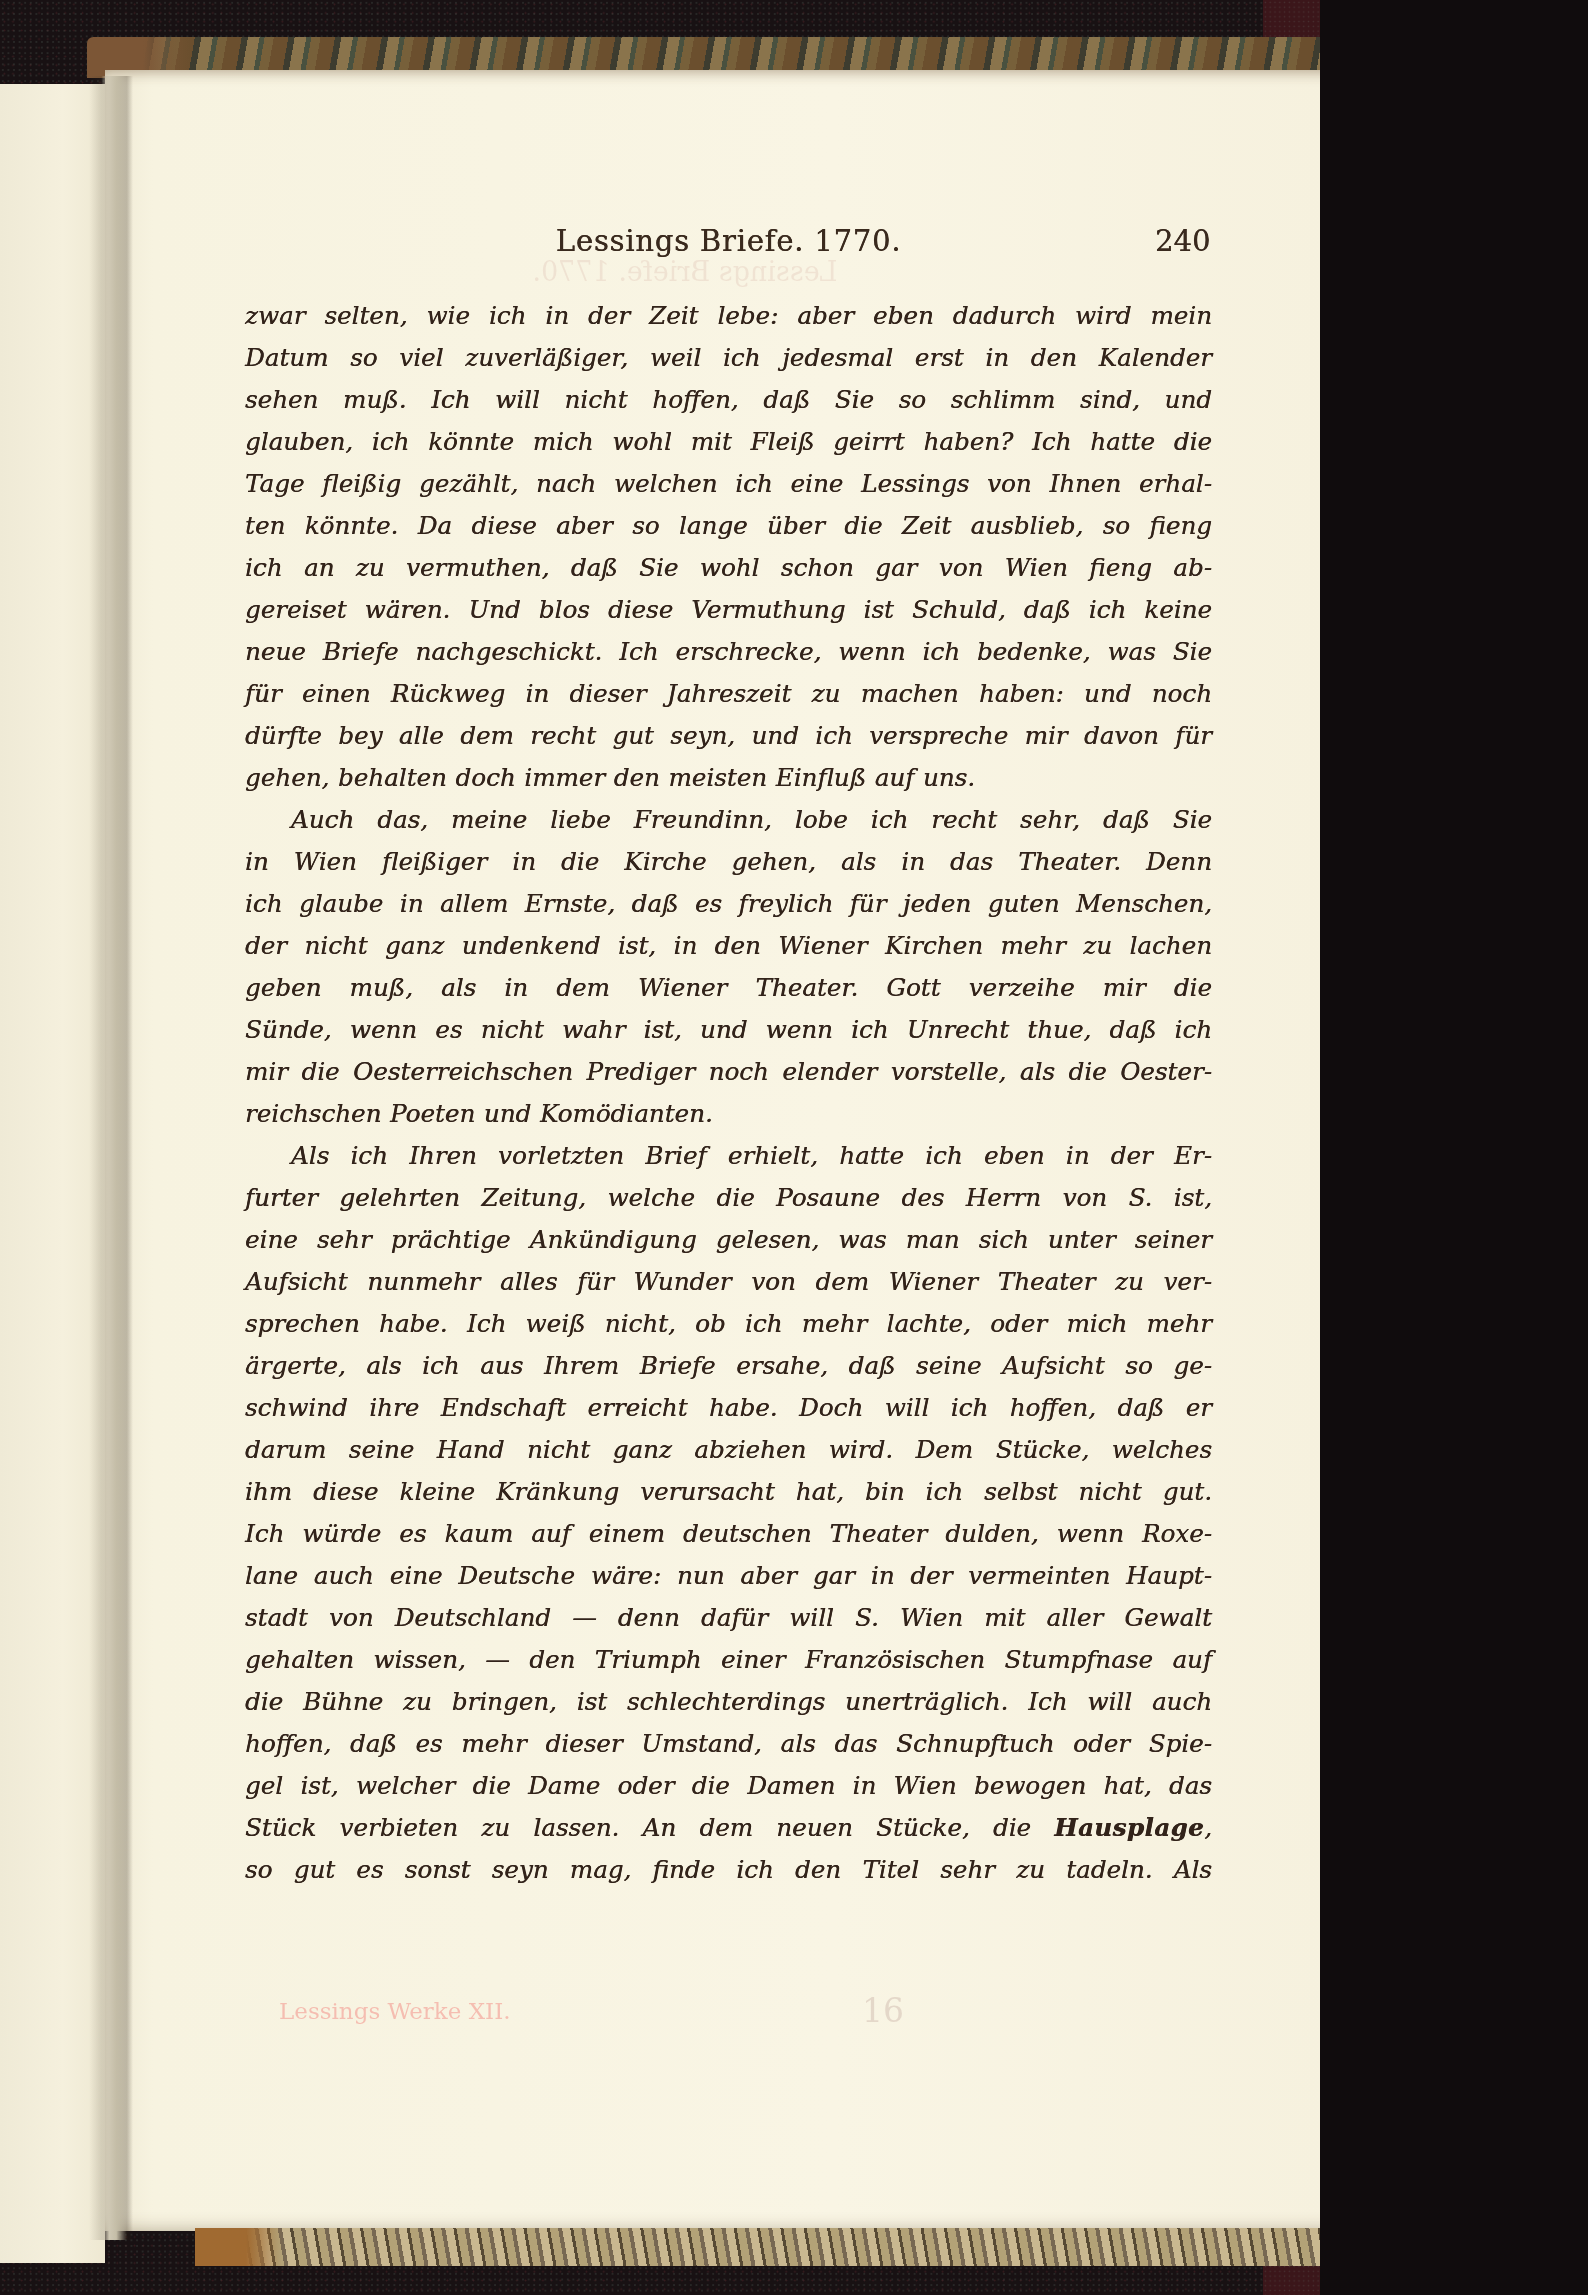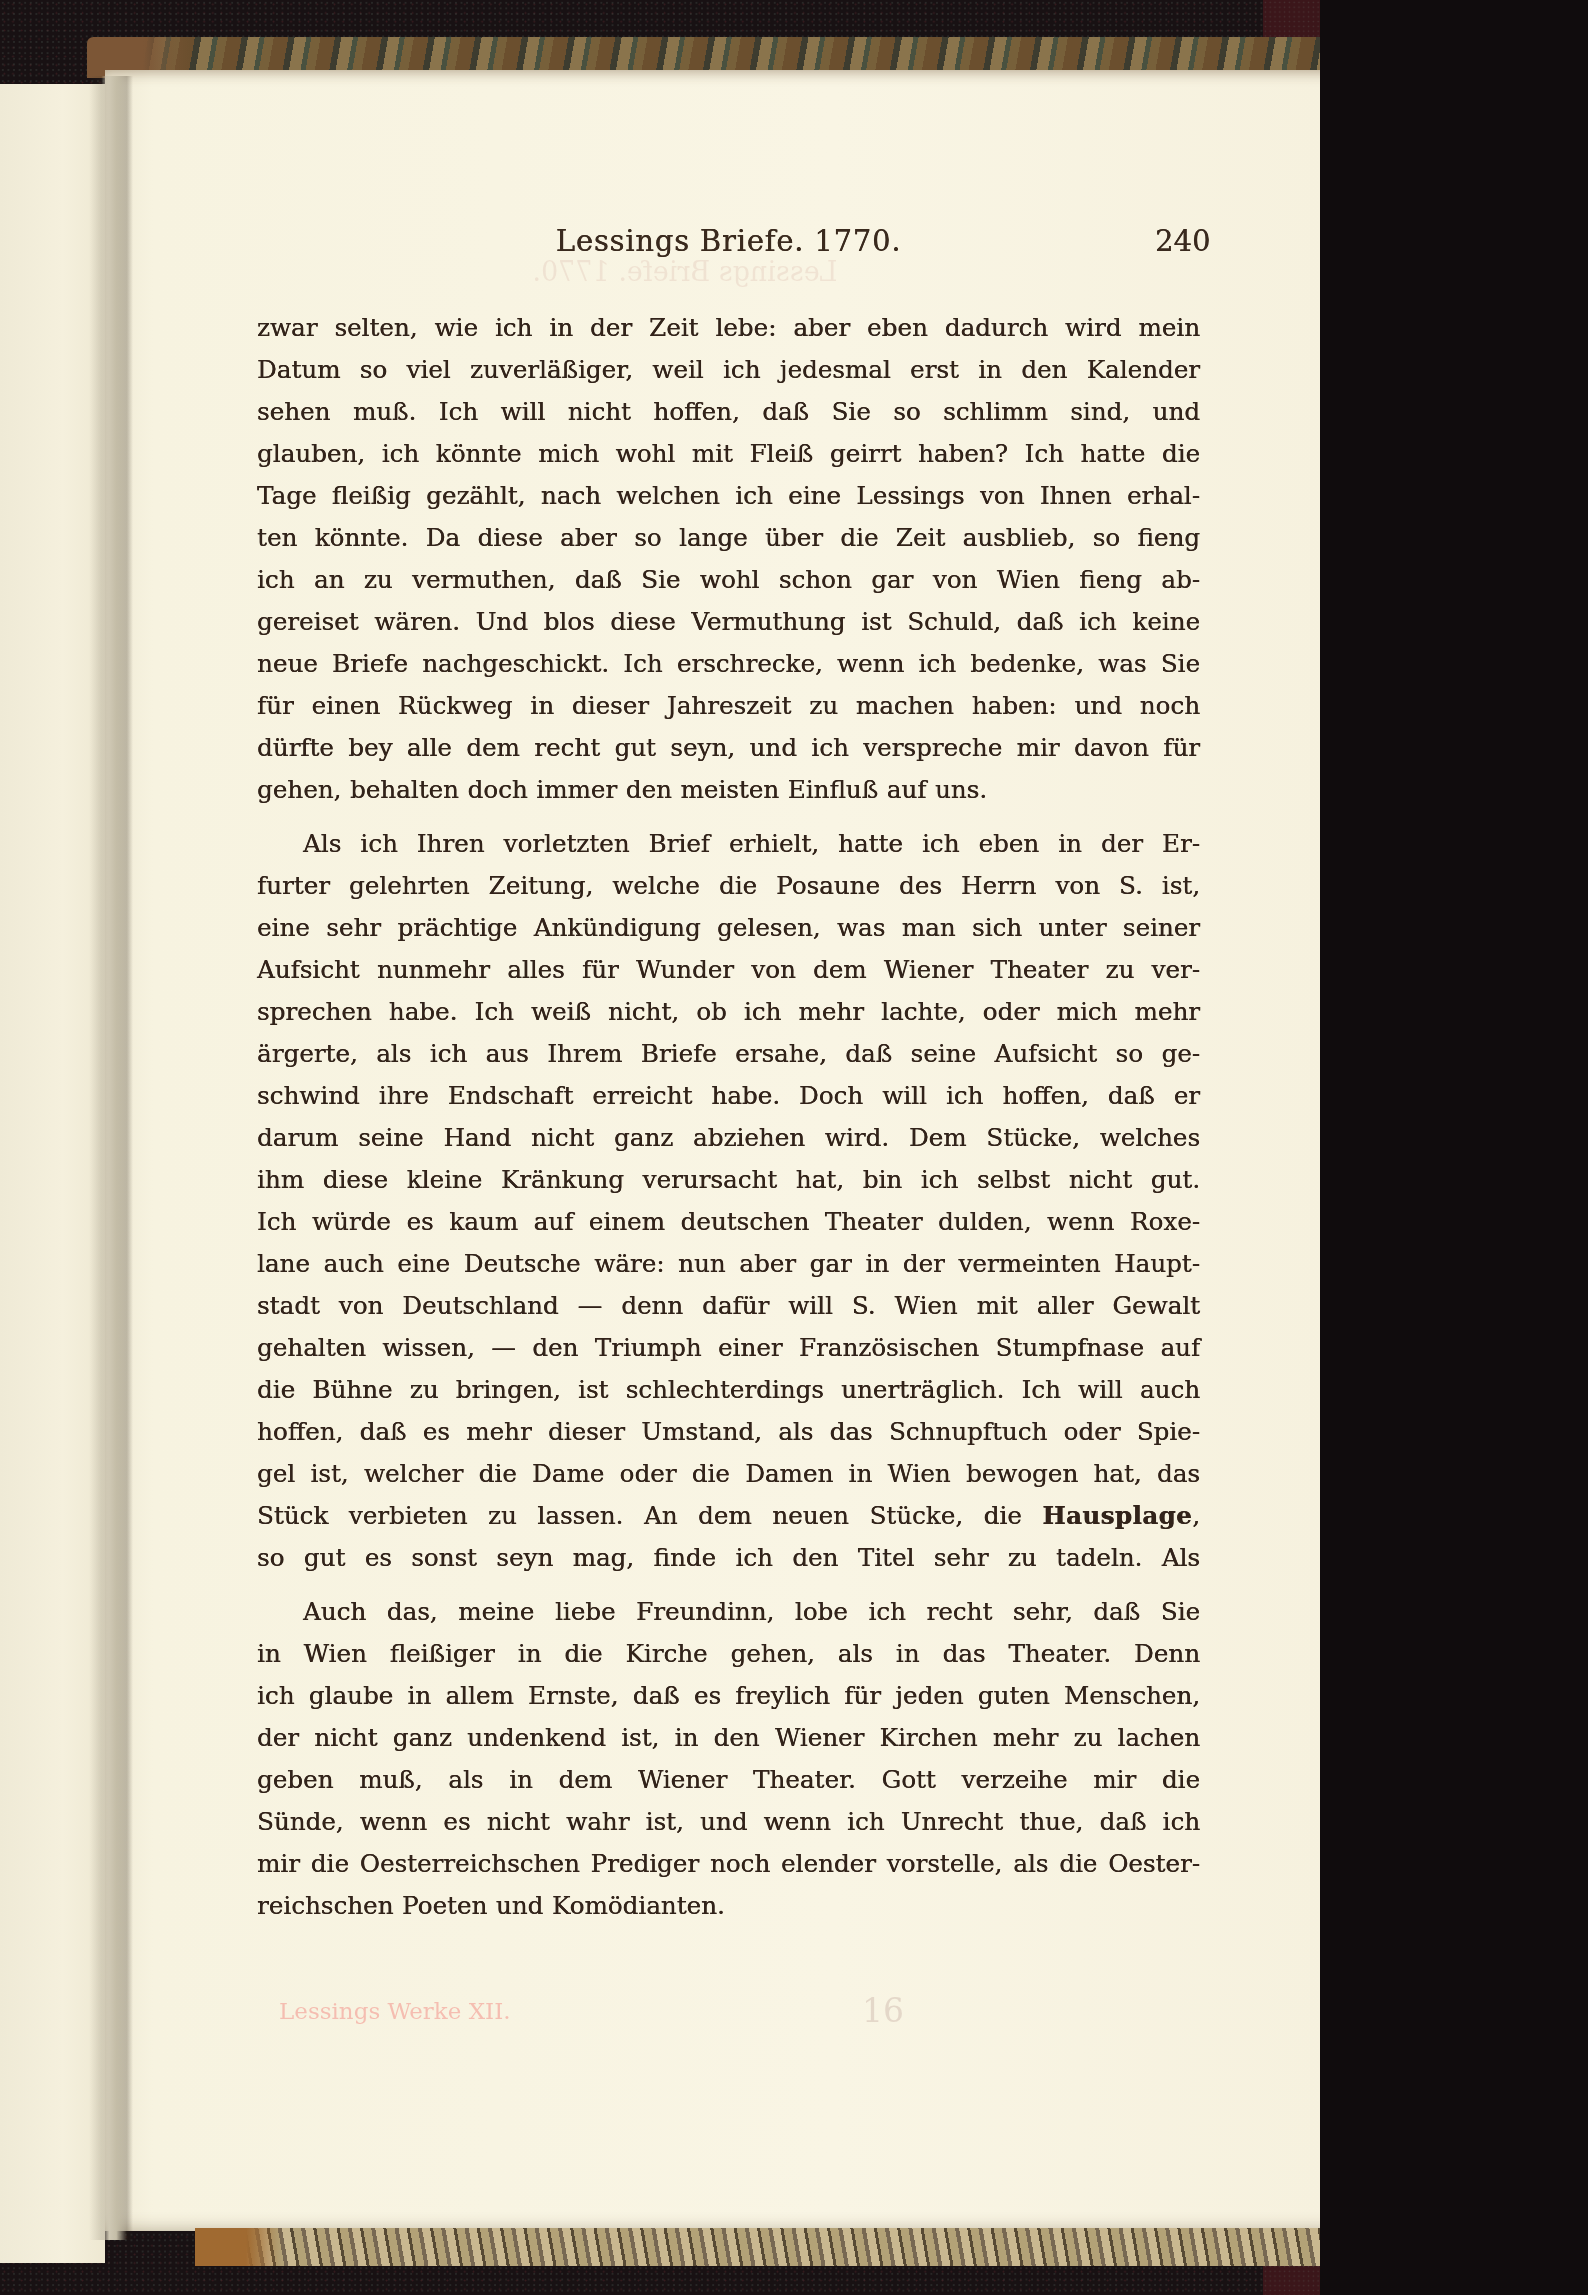--- a/index.html
+++ b/index.html
@@ -48,21 +48,21 @@
       repeating-linear-gradient(80deg,#c9b890 0 8px,#574a34 8px 11px,#b3a277 11px 19px,#776852 19px 23px);}
   
   #header-row{left:245px;top:224px;width:967px;height:37px;color:#3a2a1e;}
   #header-title{position:absolute;left:0;right:0;text-align:center;font-size:29px;letter-spacing:0.8px;
     text-shadow:0.3px 0 0 currentColor;}
   #page-number{position:absolute;right:1.6px;top:0;font-size:29px;text-shadow:0.3px 0 0 currentColor;}
   #header-ghost{position:absolute;left:0;right:87px;top:32px;text-align:center;font-size:27px;color:#b46a62;
     opacity:.12;transform:scaleX(-1);}
   
   #text-body{left:245px;top:295px;width:967px;color:#32231a;font-size:24.6px;}
-  .para{margin:12px;}
+  .para{margin:0;font-style:italic;}
   .line{line-height:42px;text-align:justify;text-align-last:justify;text-shadow:0.3px 0 0 currentColor;
     word-spacing:0.8px;}
   .line.noj{text-align-last:left;}
   .line.indent{text-indent:46px;}
   .em{font-weight:bold;letter-spacing:0.4px;}
   
   #ghost-imprint{left:279px;top:1998px;font-size:23px;color:#ef4444;opacity:.30;}
   #ghost-signature{left:862px;top:1991px;font-size:33px;color:#c0a49a;opacity:.35;}
 </style>
 </head>
@@ -95,48 +95,48 @@
         <div class="line">Tage fleißig gezählt, nach welchen ich eine Lessings von Ihnen erhal-</div>
         <div class="line">ten könnte.  Da diese aber so lange über die Zeit ausblieb, so fieng</div>
         <div class="line">ich an zu vermuthen, daß Sie wohl schon gar von Wien fieng ab-</div>
         <div class="line">gereiset wären.  Und blos diese Vermuthung ist Schuld, daß ich keine</div>
         <div class="line">neue Briefe nachgeschickt.  Ich erschrecke, wenn ich bedenke, was Sie</div>
         <div class="line">für einen Rückweg in dieser Jahreszeit zu machen haben: und noch</div>
         <div class="line">dürfte bey alle dem recht gut seyn, und ich verspreche mir davon für</div>
         <div class="line noj">gehen, behalten doch immer den meisten Einfluß auf uns.</div>
       </div>
       <div class="para">
+        <div class="line indent">Auch das, meine liebe Freundinn, lobe ich recht sehr, daß Sie</div>
+        <div class="line">in Wien fleißiger in die Kirche gehen, als in das Theater.  Denn</div>
+        <div class="line">ich glaube in allem Ernste, daß es freylich für jeden guten Menschen,</div>
+        <div class="line">der nicht ganz undenkend ist, in den Wiener Kirchen mehr zu lachen</div>
+        <div class="line">geben muß, als in dem Wiener Theater.  Gott verzeihe mir die</div>
+        <div class="line">Sünde, wenn es nicht wahr ist, und wenn ich Unrecht thue, daß ich</div>
+        <div class="line">mir die Oesterreichschen Prediger noch elender vorstelle, als die Oester-</div>
+        <div class="line noj">reichschen Poeten und Komödianten.</div>
+      </div>
+      <div class="para">
         <div class="line indent">Als ich Ihren vorletzten Brief erhielt, hatte ich eben in der Er-</div>
         <div class="line">furter gelehrten Zeitung, welche die Posaune des Herrn von S. ist,</div>
         <div class="line">eine sehr prächtige Ankündigung gelesen, was man sich unter seiner</div>
         <div class="line">Aufsicht nunmehr alles für Wunder von dem Wiener Theater zu ver-</div>
         <div class="line">sprechen habe.  Ich weiß nicht, ob ich mehr lachte, oder mich mehr</div>
         <div class="line">ärgerte, als ich aus Ihrem Briefe ersahe, daß seine Aufsicht so ge-</div>
         <div class="line">schwind ihre Endschaft erreicht habe.  Doch will ich hoffen, daß er</div>
         <div class="line">darum seine Hand nicht ganz abziehen wird.  Dem Stücke, welches</div>
         <div class="line">ihm diese kleine Kränkung verursacht hat, bin ich selbst nicht gut.</div>
         <div class="line">Ich würde es kaum auf einem deutschen Theater dulden, wenn Roxe-</div>
         <div class="line">lane auch eine Deutsche wäre: nun aber gar in der vermeinten Haupt-</div>
         <div class="line">stadt von Deutschland — denn dafür will S. Wien mit aller Gewalt</div>
         <div class="line">gehalten wissen, — den Triumph einer Französischen Stumpfnase auf</div>
         <div class="line">die Bühne zu bringen, ist schlechterdings unerträglich.  Ich will auch</div>
         <div class="line">hoffen, daß es mehr dieser Umstand, als das Schnupftuch oder Spie-</div>
         <div class="line">gel ist, welcher die Dame oder die Damen in Wien bewogen hat, das</div>
         <div class="line">Stück verbieten zu lassen.  An dem neuen Stücke, die <span class="em">Hausplage</span>,</div>
         <div class="line">so gut es sonst seyn mag, finde ich den Titel sehr zu tadeln.  Als</div>
       </div>
-      <div class="para">
-        <div class="line indent">Auch das, meine liebe Freundinn, lobe ich recht sehr, daß Sie</div>
-        <div class="line">in Wien fleißiger in die Kirche gehen, als in das Theater.  Denn</div>
-        <div class="line">ich glaube in allem Ernste, daß es freylich für jeden guten Menschen,</div>
-        <div class="line">der nicht ganz undenkend ist, in den Wiener Kirchen mehr zu lachen</div>
-        <div class="line">geben muß, als in dem Wiener Theater.  Gott verzeihe mir die</div>
-        <div class="line">Sünde, wenn es nicht wahr ist, und wenn ich Unrecht thue, daß ich</div>
-        <div class="line">mir die Oesterreichschen Prediger noch elender vorstelle, als die Oester-</div>
-        <div class="line noj">reichschen Poeten und Komödianten.</div>
-      </div>
     </div>
 
   <div id="ghost-imprint" class="abs">Lessings Werke XII.</div>
   <div id="ghost-signature" class="abs">16</div>
 
 </div>
 
 
 </body></html>

